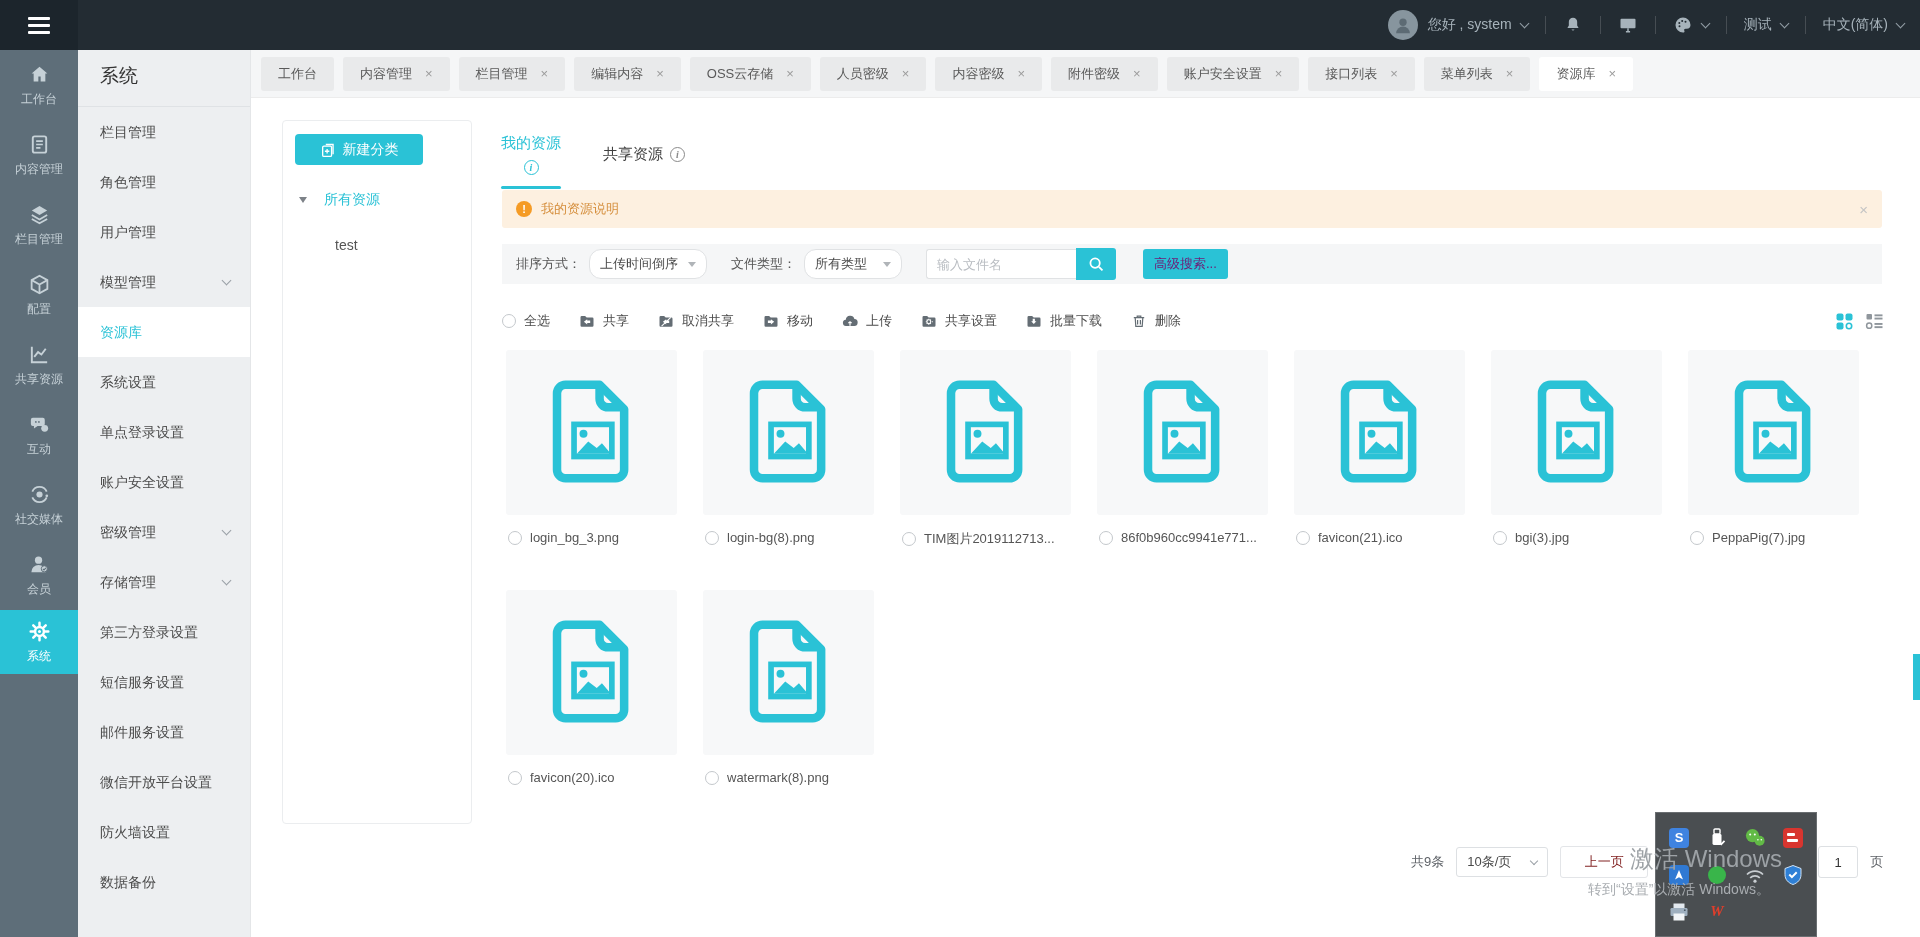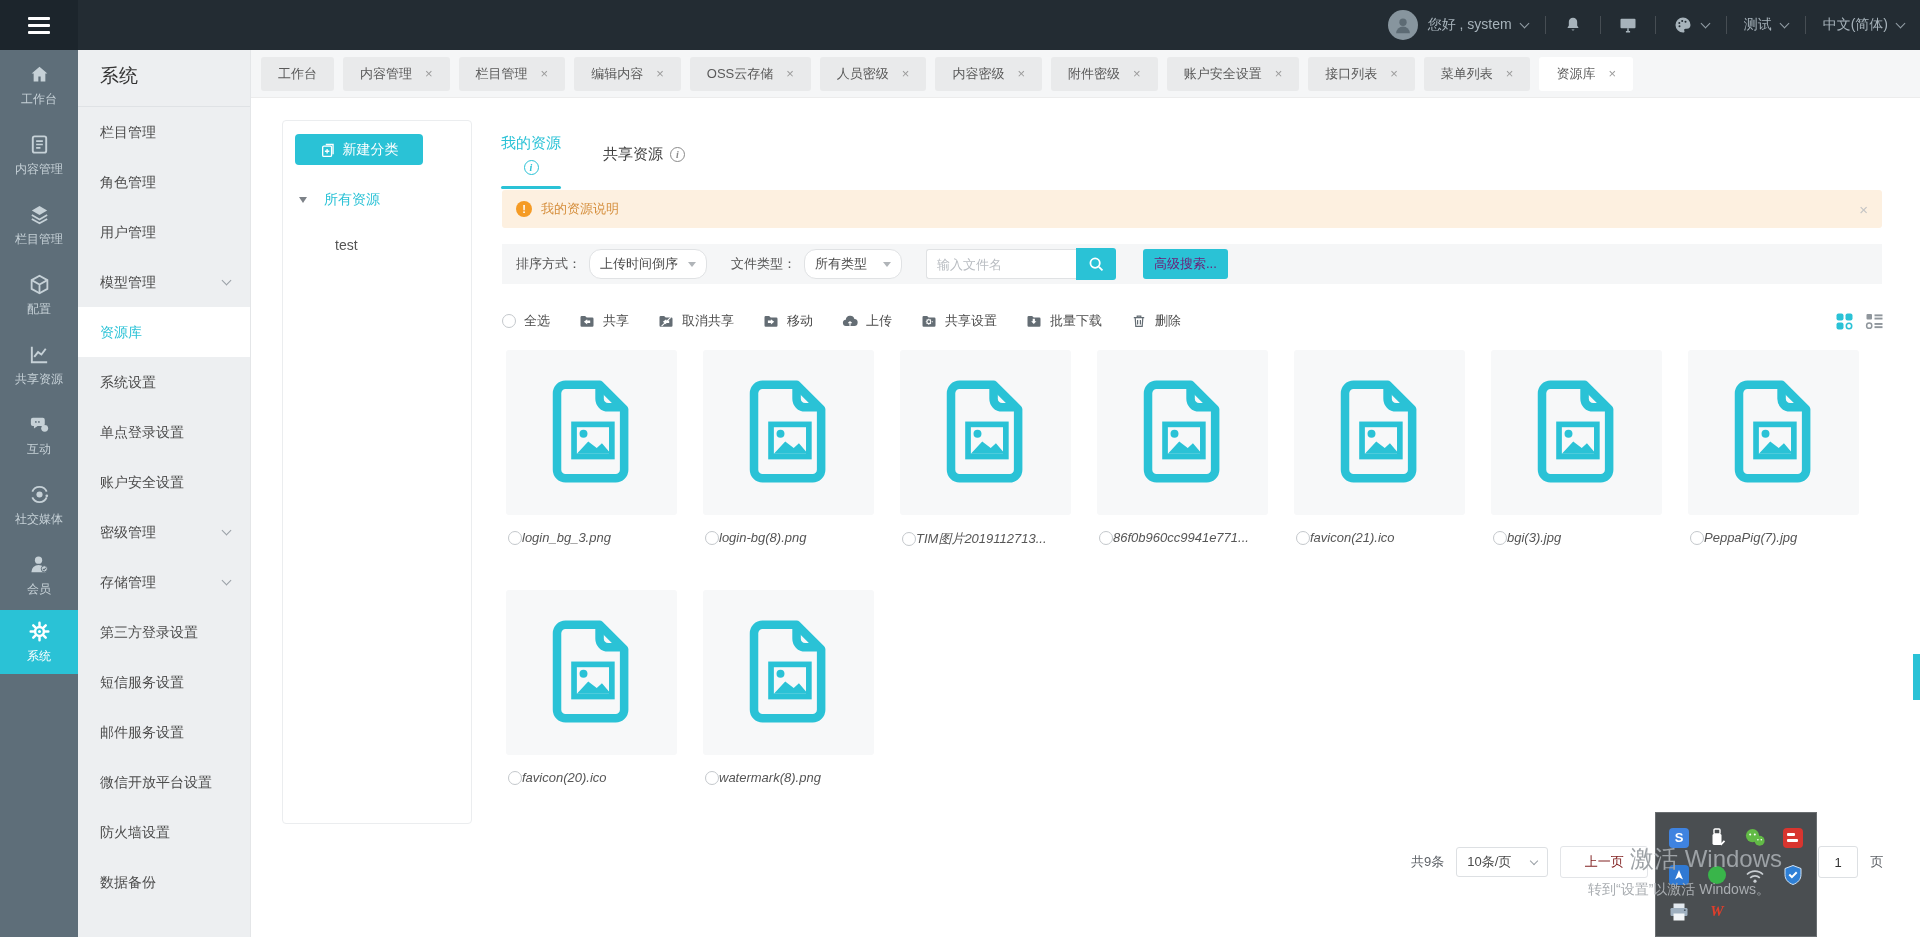--- a/index.html
+++ b/index.html
@@ -74,21 +74,21 @@
   .actionbar { position:absolute; left:251px; top:206px; width:1382px; height:34px; display:flex; gap:29px; font-size:13px; color:#4c4c4c; }
   .act { display:flex; align-items:center; gap:8px; cursor:pointer; }
   .act .aic { width:16px; height:16px; display:inline-flex; }
   .act .aic svg { width:16px; height:16px; }
   .radio { width:14px; height:14px; border:1px solid #c4c8cc; border-radius:50%; background:#fff; display:inline-block; }
   .view-toggles { margin-left:auto; display:flex; gap:11px; align-items:center; }
   .view-toggles span { cursor:pointer; display:inline-flex; }
 
   .filegrid { position:absolute; left:255px; top:252px; display:grid; grid-template-columns:repeat(7,171px); column-gap:26px; row-gap:42px; }
   .fcard { width:171px; height:165px; background:#f7f8f9; border-radius:3px; display:flex; align-items:center; justify-content:center; cursor:pointer; }
-  .fname { margin-top:15px; display:flex; align-items:center; font-size:13px; color:#555; padding-left:2px; white-space:nowrap;font-style:italic; }
+  .fname { margin-top:15px; display:flex; align-items:center; gap:8px; font-size:13px; color:#555; padding-left:2px; white-space:nowrap; }
 
   .pagination { position:absolute; left:1160px; top:748px; display:flex; align-items:center; gap:12px; font-size:13px; color:#5f6368; }
   .pg-sel { width:92px; height:30px; border:1px solid #dde0e3; border-radius:3px; display:flex; align-items:center; justify-content:space-between; padding:0 10px; background:#fff; color:#4a4a4a; cursor:pointer; }
   .pg-chev { width:6px; height:6px; border-right:1.4px solid #9aa0a6; border-bottom:1.4px solid #9aa0a6; transform:rotate(45deg); margin-top:-3px; }
   .pg-btn { width:88px; height:32px; border:1px solid #e3e5e8; border-radius:3px; background:#fff; color:#7f1d1d; font-size:13px; cursor:pointer; font-family:inherit; }
   .pg-spacer { width:146px; }
   .pg-input { width:40px; height:32px; border:1px solid #dde0e3; border-radius:3px; text-align:center; font-size:13px; color:#333; font-family:inherit; outline:none; }
 
   
   .tray { position:absolute; left:1655px; top:812px; width:162px; height:125px; background:#4a4e51; border:1px solid #6a6e71; z-index:30; display:grid; grid-template-columns:repeat(4,1fr); padding:6px 4px; align-items:center; justify-items:center; }

